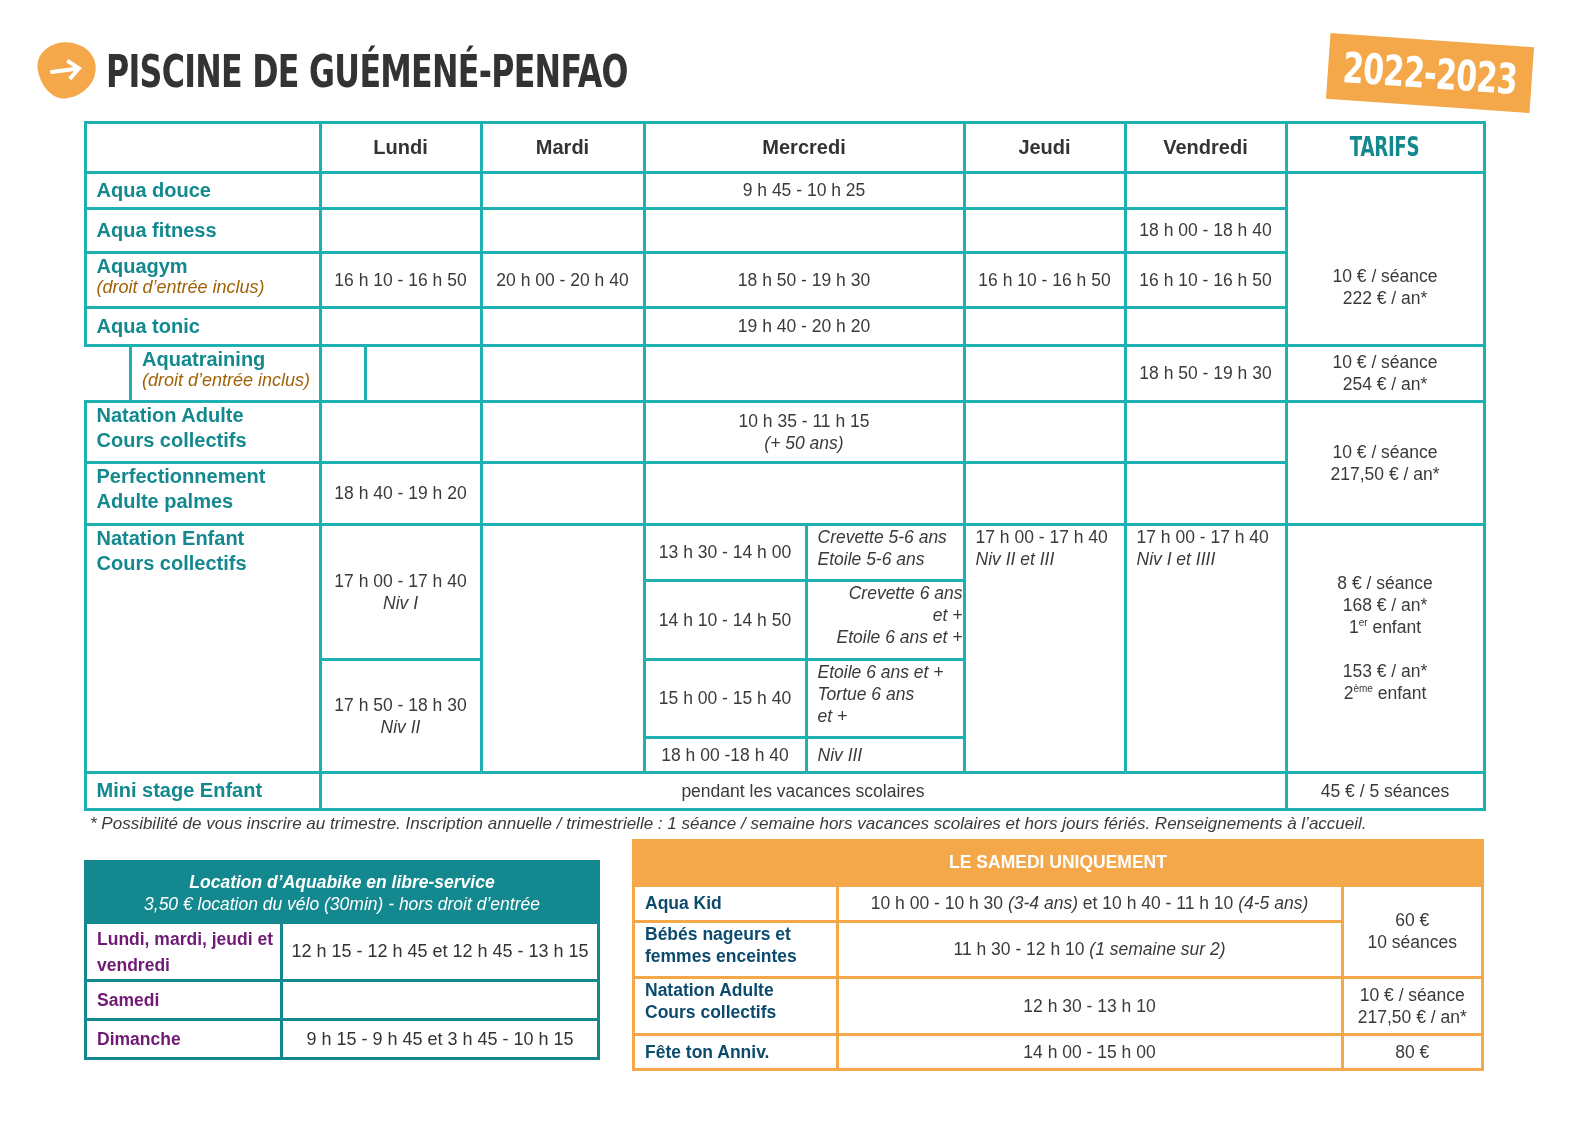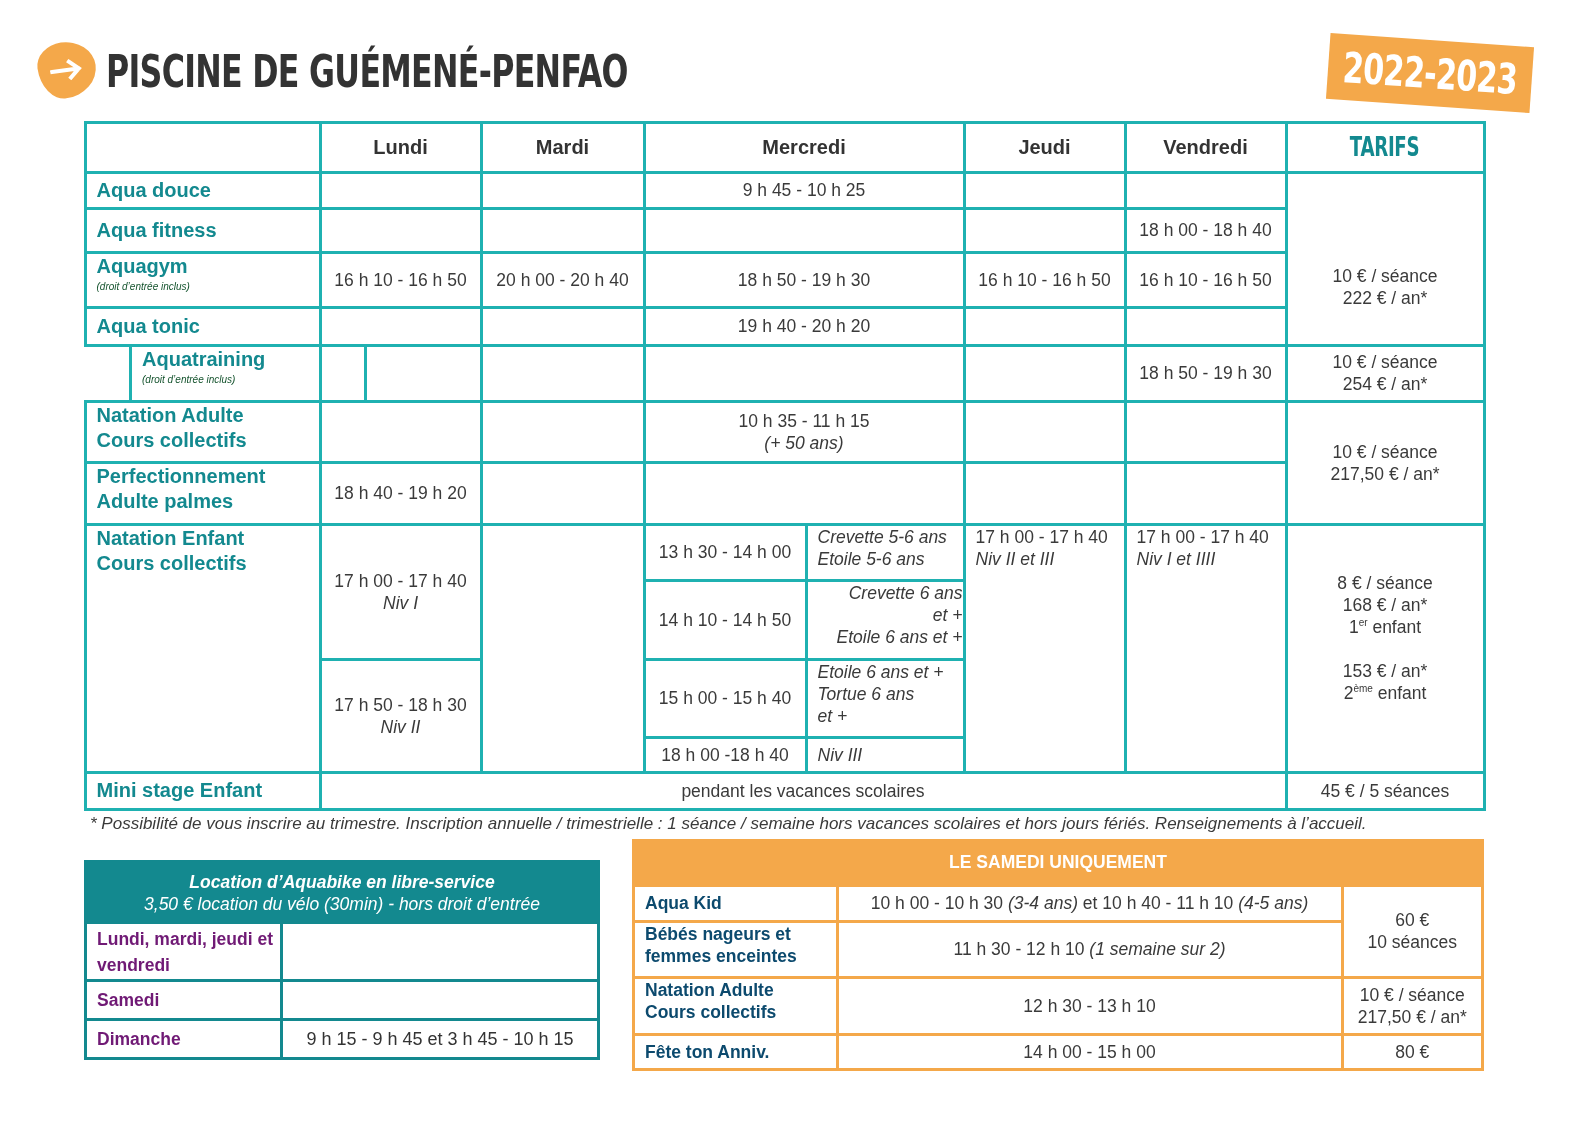--- a/index.html
+++ b/index.html
@@ -18,21 +18,21 @@
           display:flex; align-items:center; justify-content:center; }
   .year span { color:#fff; font-family:"DejaVu Sans", sans-serif; font-weight:bold; font-size:42px;
                transform:scaleX(0.72); letter-spacing:-1px; white-space:nowrap; }
 
   
   .c { position:absolute; box-sizing:border-box; border:3px solid #1fb1b1; margin-left:-1.5px; margin-top:-1.5px;
        display:flex; align-items:center; justify-content:center; text-align:center; font-size:17.5px; color:#3a3a3a;
        line-height:22px; background:transparent; }
   .c.left { justify-content:flex-start; text-align:left; padding-left:10px; }
   .lbl { font-weight:bold; font-size:20px; color:#13898f; line-height:25px; }
-  .sub { font-style:italic; font-size:10px; color:#14532d; font-weight:normal; line-height:16px; }
+  .sub { font-style:italic; font-size:18px; color:#a16207; font-weight:normal; line-height:16px; }
   .hd { font-weight:bold; font-size:20px; color:#333; }
   .tarifs { font-family:"DejaVu Sans", sans-serif; font-weight:bold; font-size:26px; color:#13898f;
             transform:scaleX(0.7); letter-spacing:-0.5px; }
   .it { font-style:italic; }
   .stack { display:flex; flex-direction:column; }
   sup { font-size:10px; line-height:0; }
 
   .note { left:90px; top:814px; font-size:17px; font-style:italic; color:#3a3a3a; white-space:nowrap; }
 
   
@@ -219,20 +219,21 @@
 
 <div class="abs note">* Possibilité de vous inscrire au trimestre. Inscription annuelle / trimestrielle : 1 séance / semaine hors vacances scolaires et hors jours fériés. Renseignements à l’accueil.</div>
 
 <div class="abs bike">
   <div class="bike-head">
     <div style="font-weight:bold;font-style:italic">Location d’Aquabike en libre-service</div>
     <div style="font-style:italic">3,50 € location du vélo (30min) - hors droit d’entrée</div>
   </div>
   <div class="bike-row" style="height:55px">
     <div class="k">Lundi, mardi, jeudi et vendredi</div>
+    <div class="v">12 h 15 - 12 h 45 et 12 h 45 - 13 h 15</div>
   </div>
   <div class="bike-row" style="height:36px">
     <div class="k">Samedi</div>
   </div>
   <div class="bike-row" style="height:36px">
     <div class="k">Dimanche</div>
     <div class="v">9 h 15 - 9 h 45 et 3 h 45 - 10 h 15</div>
   </div>
 </div>
 

